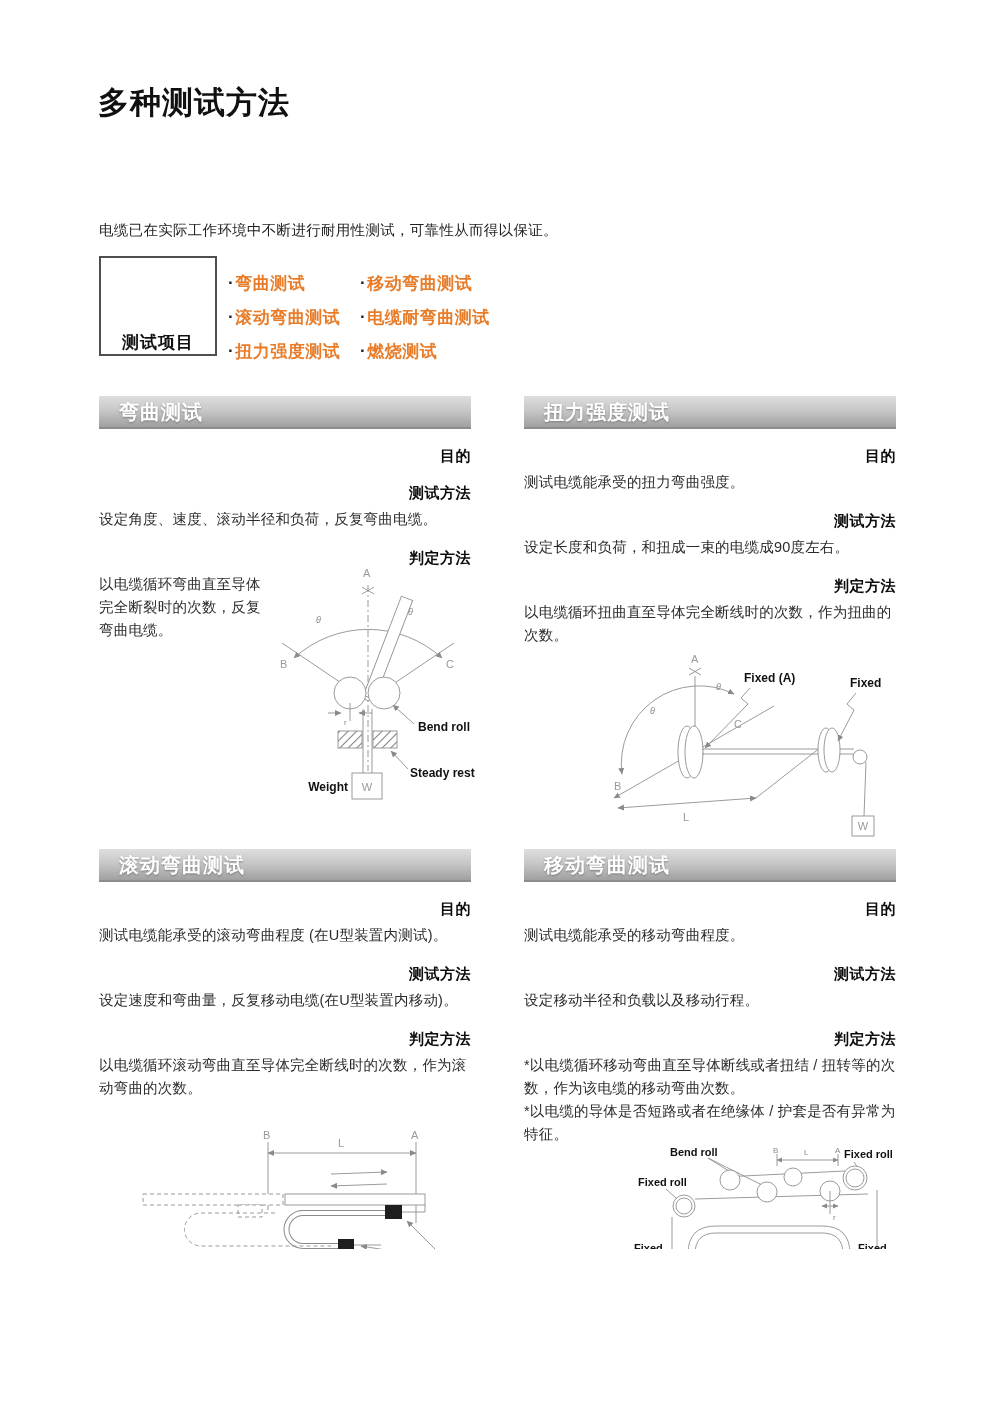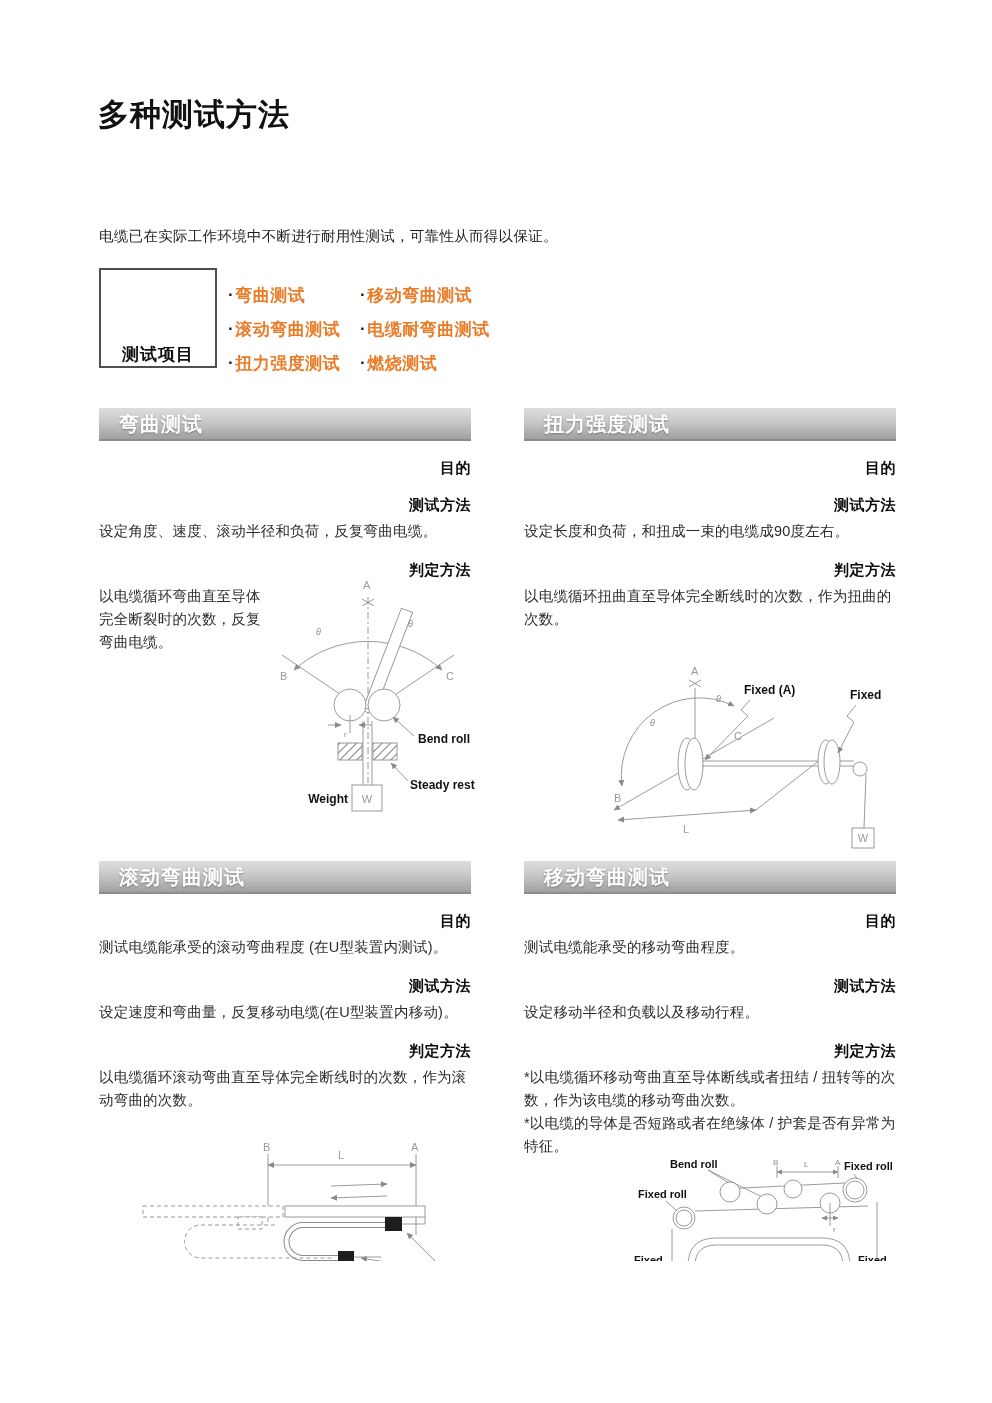--- a/index.html
+++ b/index.html
@@ -1,20 +1,20 @@
 <!DOCTYPE html>
 <html><head>
 <meta charset="utf-8">
 <style>
   html,body{margin:0;padding:0;background:#ffffff;}
   .page{position:relative;width:992px;height:1249px;background:#ffffff;overflow:hidden;
-        font-family:"Liberation Sans","DejaVu Sans",sans-serif;color:#222;margin-top:12px;}
+        font-family:"Liberation Sans","DejaVu Sans",sans-serif;color:#222;}
   .title{position:absolute;left:98px;top:82px;margin:0;font-size:31px;font-weight:bold;
          color:#101010;letter-spacing:1px;}
-  .intro{position:absolute;left:99px;top:215px;margin:0;font-size:14.5px;color:#1f1f1f;letter-spacing:0.3px;}
+  .intro{position:absolute;left:99px;top:221px;margin:0;font-size:14.5px;color:#1f1f1f;letter-spacing:0.3px;}
   .items-box{position:absolute;left:99px;top:256px;width:114px;height:96px;border:2px solid #4f4f4f;
              display:flex;align-items:flex-end;justify-content:center;font-size:17px;font-weight:bold;
              color:#111;letter-spacing:1px;}
   .items-col{position:absolute;top:266px;display:flex;flex-direction:column;}
   .items-col.c1{left:228px;}
   .items-col.c2{left:360px;}
   .ti{height:34px;display:flex;align-items:center;font-size:17px;font-weight:bold;letter-spacing:0.5px;}
   .ti .bullet{color:#222;margin-right:1px;}
   .ti .lab{color:#e87c28;}
   .sec{position:absolute;width:372px;}
@@ -125,20 +125,21 @@
       <text x="89" y="228" class="dlab" text-anchor="middle">W</text>
       <text x="70" y="228" class="dbold" text-anchor="end">Weight</text>
       <text x="140" y="168" class="dbold">Bend roll</text>
       <text x="132" y="214" class="dbold">Steady rest</text>
     </svg>
   </section>
 
   <section class="sec" style="left:524px;top:396px;">
     <div class="sec-header"><span>扭力强度测试</span></div>
     <h3>目的</h3>
+    <p>测试电缆能承受的扭力弯曲强度。</p>
     <h3>测试方法</h3>
     <p>设定长度和负荷，和扭成一束的电缆成90度左右。</p>
     <h3>判定方法</h3>
     <p>以电缆循环扭曲直至导体完全断线时的次数，作为扭曲的次数。</p>
 
     <svg class="diag" style="left:74px;top:242px;" width="332" height="205" viewBox="0 0 332 205">
       <defs>
         <marker id="arrB" markerWidth="9" markerHeight="9" refX="6" refY="3" orient="auto-start-reverse" markerUnits="userSpaceOnUse">
             <path d="M0,0L6.5,3L0,6z" fill="#8a8a8a"></path>
           </marker>

